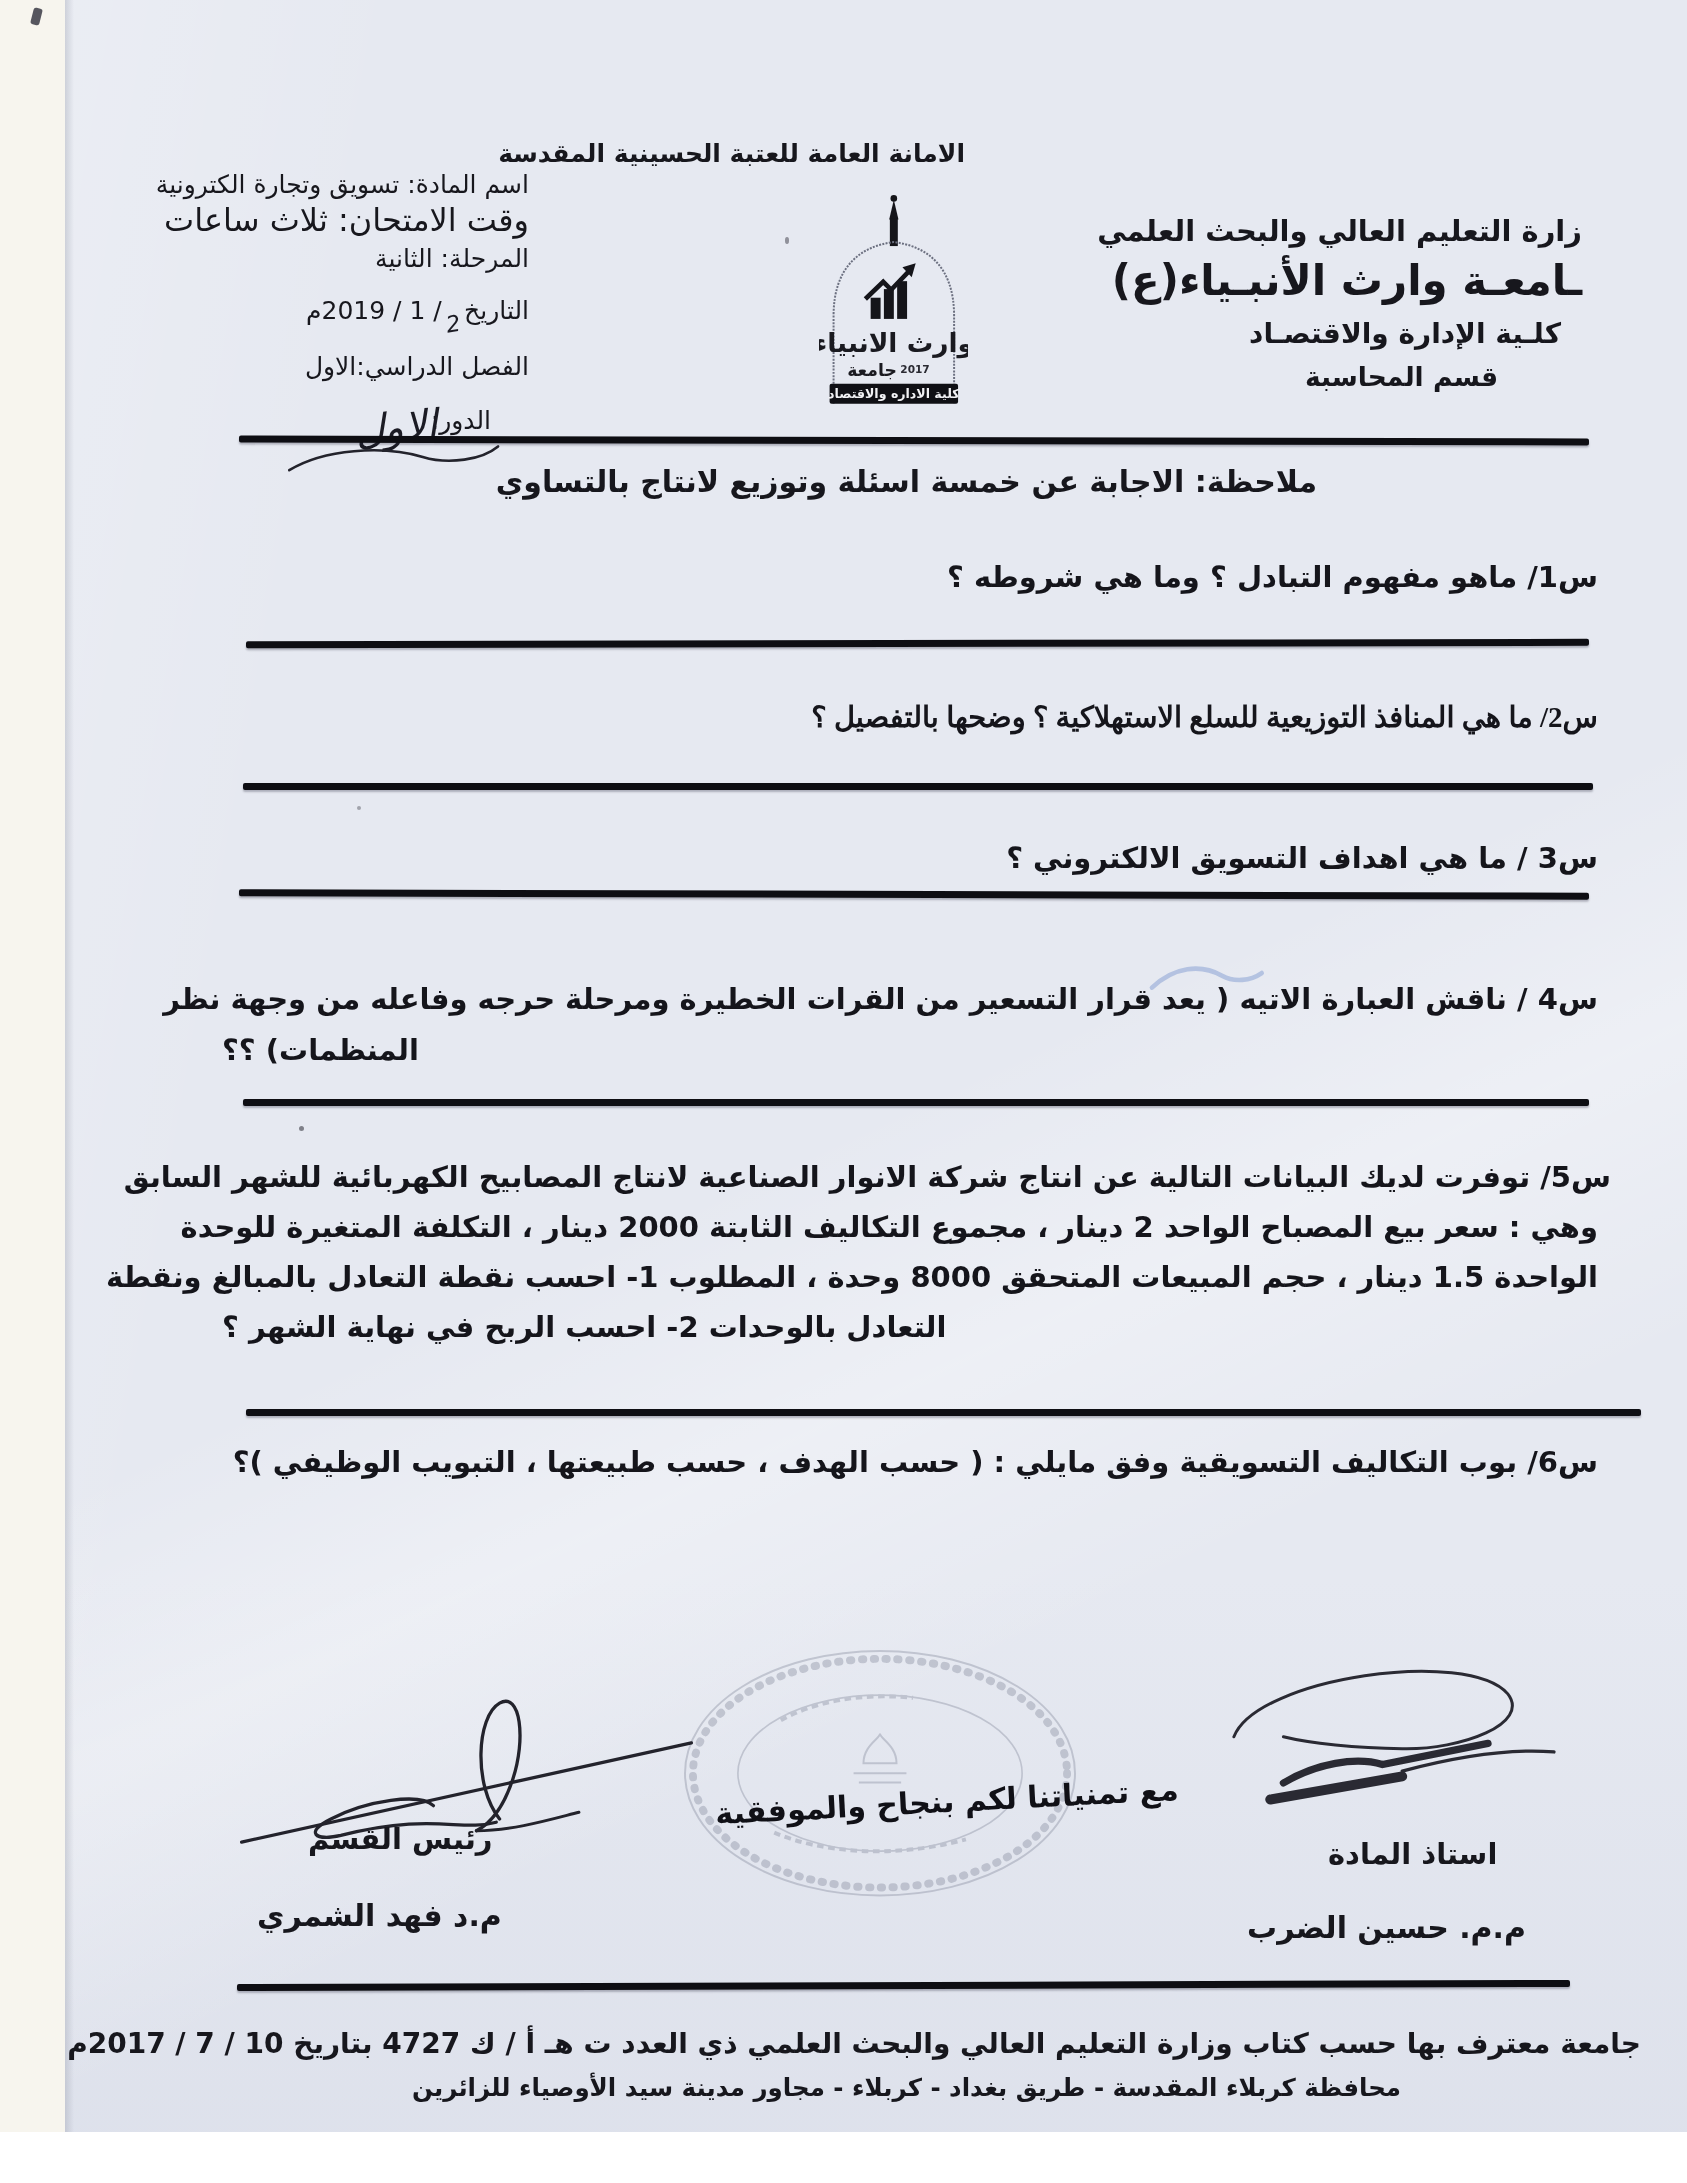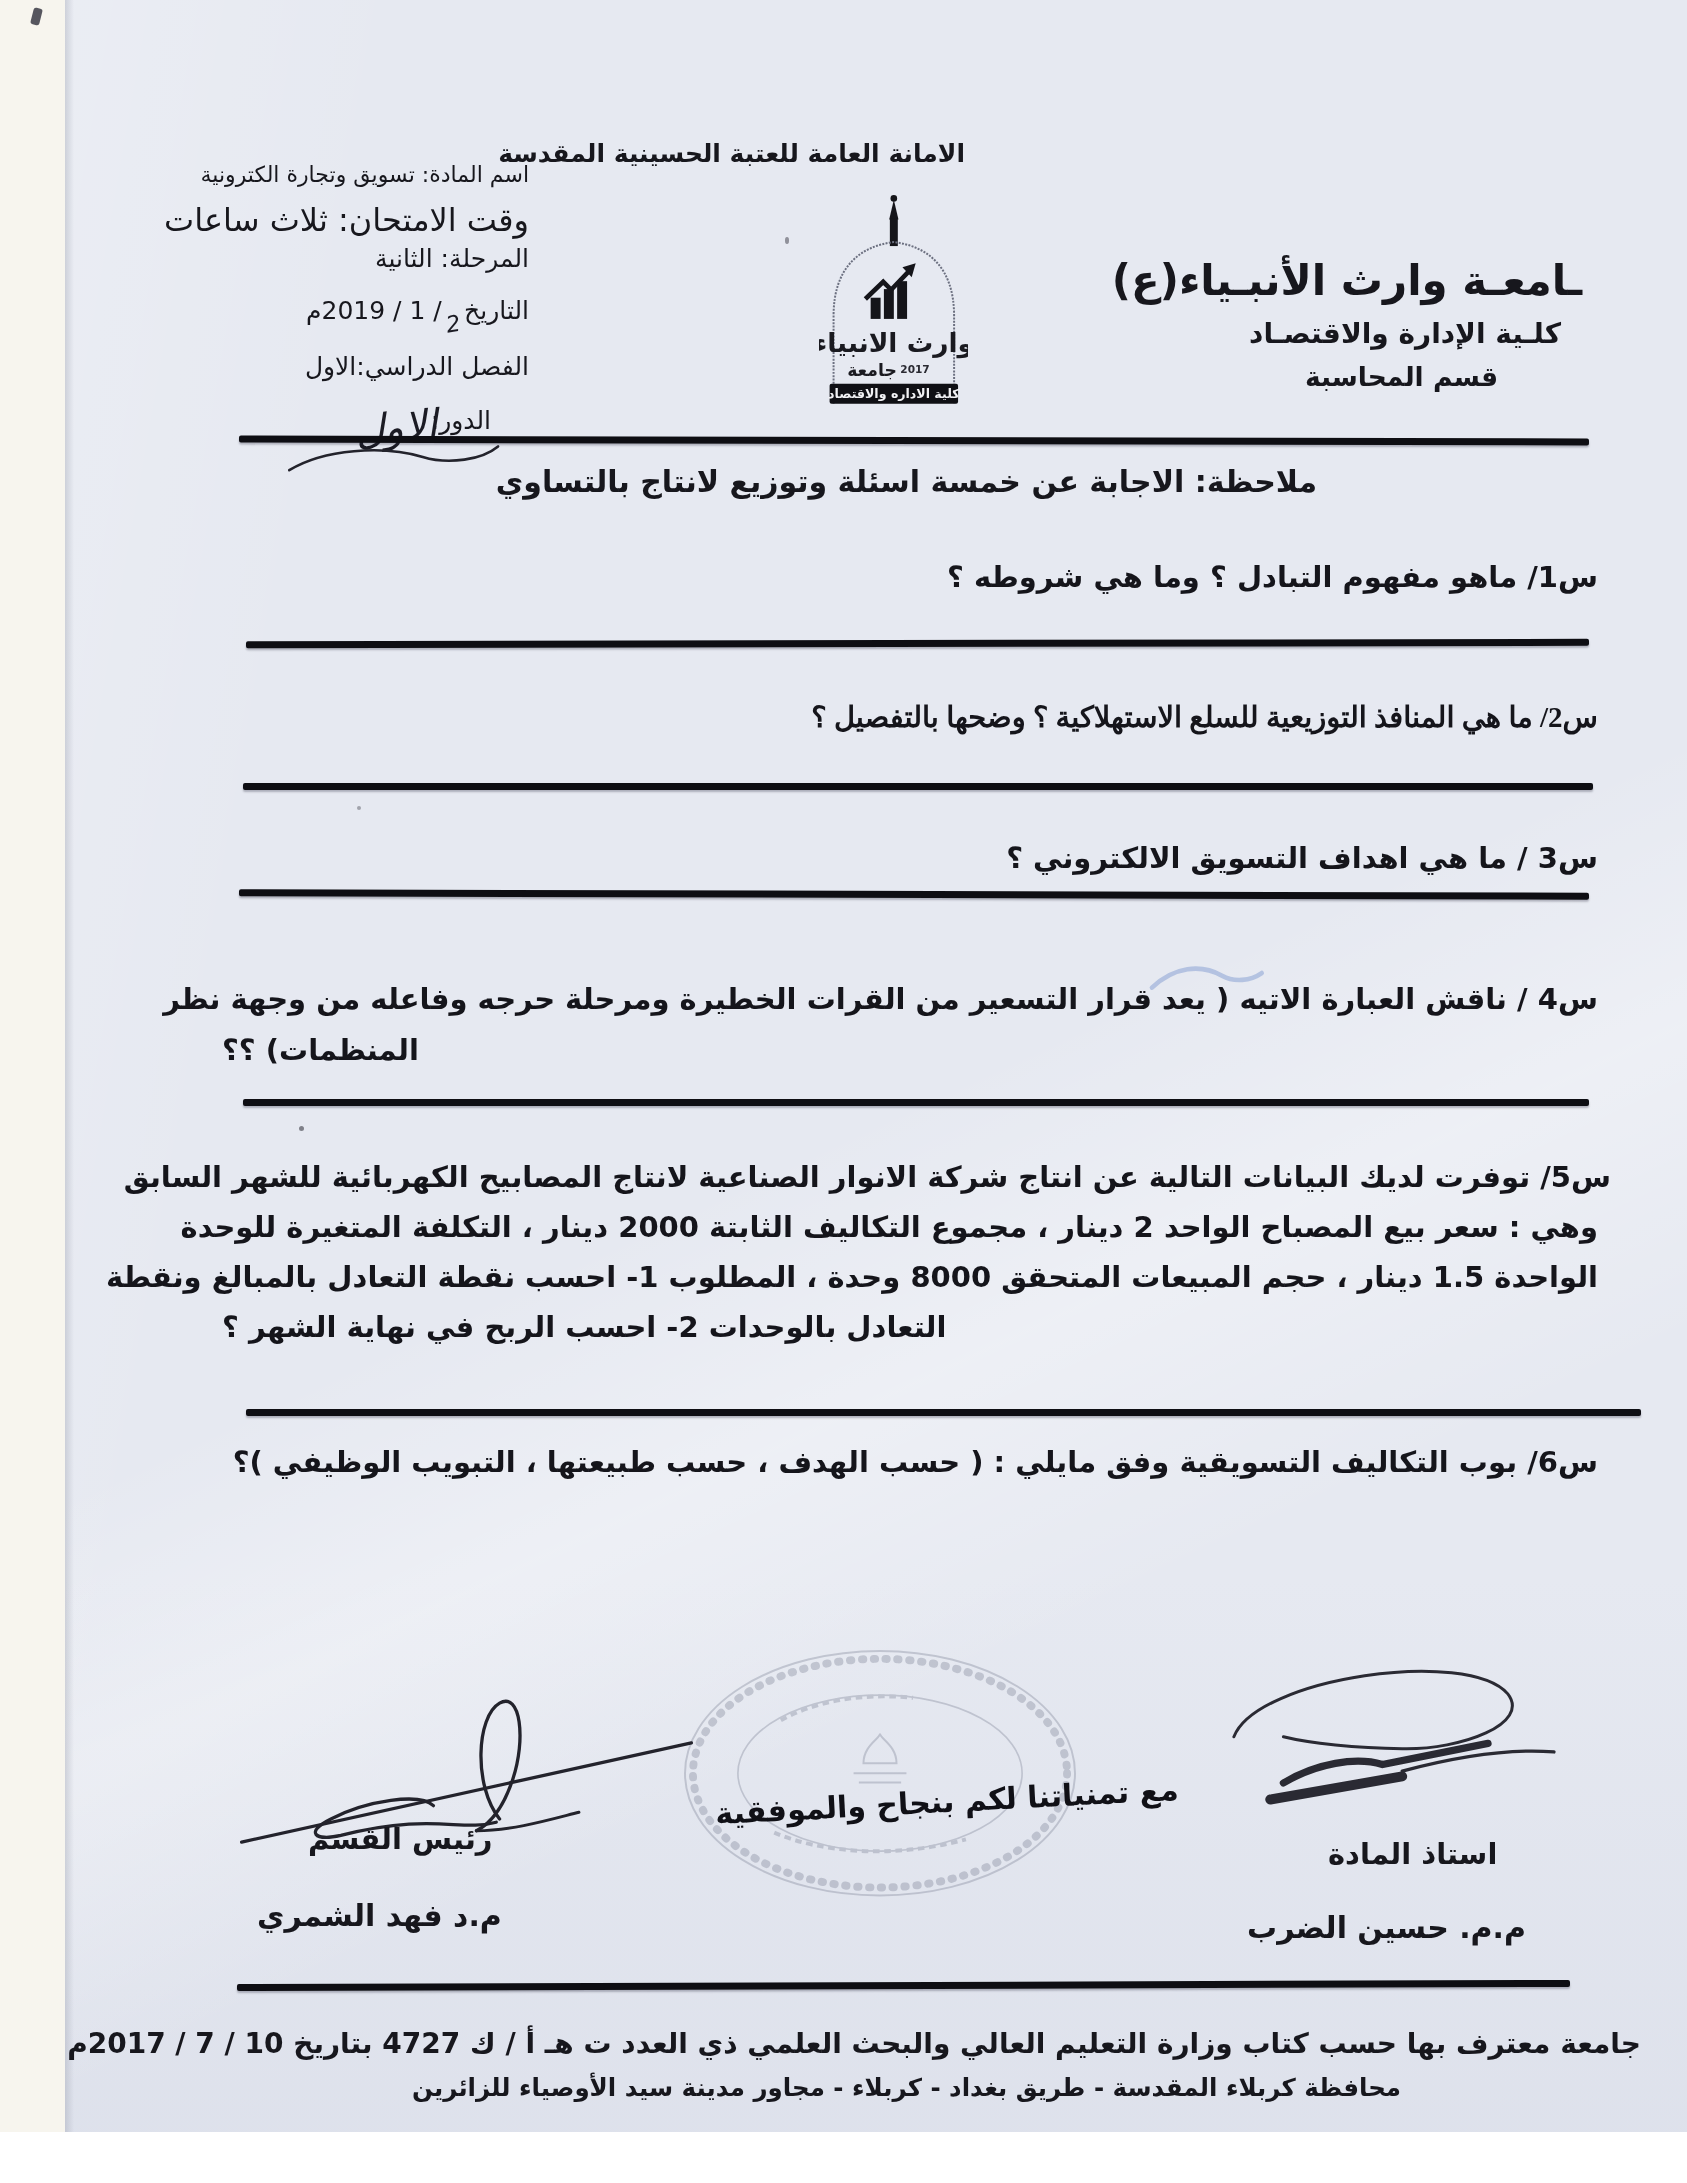--- a/index.html
+++ b/index.html
@@ -56,25 +56,26 @@
         <path d="M126 112 L146 106 L140 127 Z"></path>
       </g>
       <text x="113" y="240" text-anchor="middle" font-size="40" font-weight="700" fill="#1a1a20" font-family="DejaVu Sans, sans-serif">وارث الانبياء</text>
       <text x="80" y="276" text-anchor="middle" font-size="26" font-weight="700" fill="#1a1a20" font-family="DejaVu Sans, sans-serif">جامعة</text>
       <text x="145" y="272" text-anchor="middle" font-size="16" font-weight="700" fill="#2a2a32" font-family="DejaVu Sans, sans-serif">2017</text>
       <rect x="16" y="288" width="194" height="30" rx="3" fill="#101015"></rect>
       <text x="113" y="310" text-anchor="middle" font-size="19" font-weight="700" fill="#f2f2f5" font-family="DejaVu Sans, sans-serif">كلية الاداره والاقتصاد</text>
     </svg>
   </div>
 
+  <div class="t b" style="top:213px;right:105px;font-size:29px;">زارة التعليم العالي والبحث العلمي</div>
   <div class="t b" style="top:255px;right:105px;font-size:42px;">ـامعـة وارث الأنبـياء(ع)</div>
   <div class="t b" style="top:316px;right:126px;font-size:28px;">كلـية الإدارة والاقتصـاد</div>
   <div class="t b" style="top:360px;right:189px;font-size:26.5px;">قسم المحاسبة</div>
 
-  <div class="t" style="top:161px;right:1158px;font-size:22px;">اسم المادة: تسويق وتجارة الكترونية</div>
+  <div class="t" style="top:169px;right:1158px;font-size:25px;">اسم المادة: تسويق وتجارة الكترونية</div>
   <div class="t" style="top:200px;right:1158px;font-size:32px;">وقت الامتحان: ثلاث ساعات</div>
   <div class="t" style="top:243px;right:1158px;font-size:25px;">المرحلة: الثانية</div>
   <div class="t" style="top:295px;right:1158px;font-size:25px;display:flex;gap:4px;align-items:flex-start;">
     <span>التاريخ</span>
       <span class="hand" style="font-size:22.5px;transform:translateY(14.6px) rotate(-10deg);display:inline-block;">2</span>
       <span>/ 1 / 2019م</span>
   </div>
   <div class="t" style="top:351px;right:1158px;font-size:25px;">الفصل الدراسي:الاول</div>
   <div class="t" style="top:405px;right:1196px;font-size:25px;">الدور:</div>
   <div class="t hand" style="top:402px;right:1250px;font-size:40px;transform:rotate(-5deg);">الاول</div>

